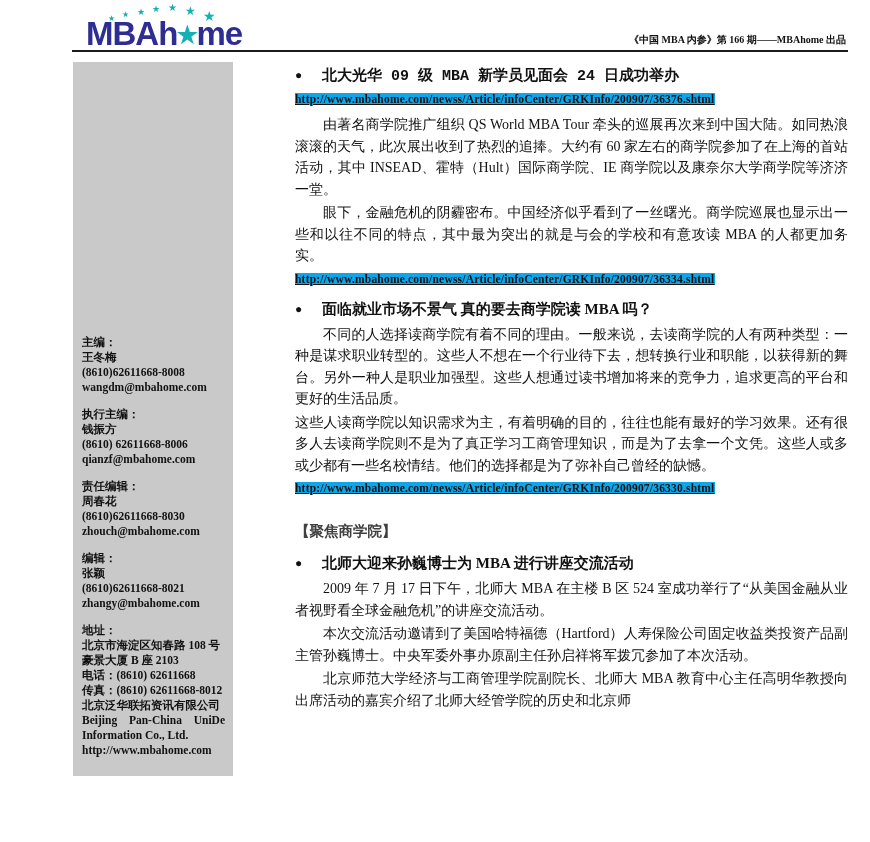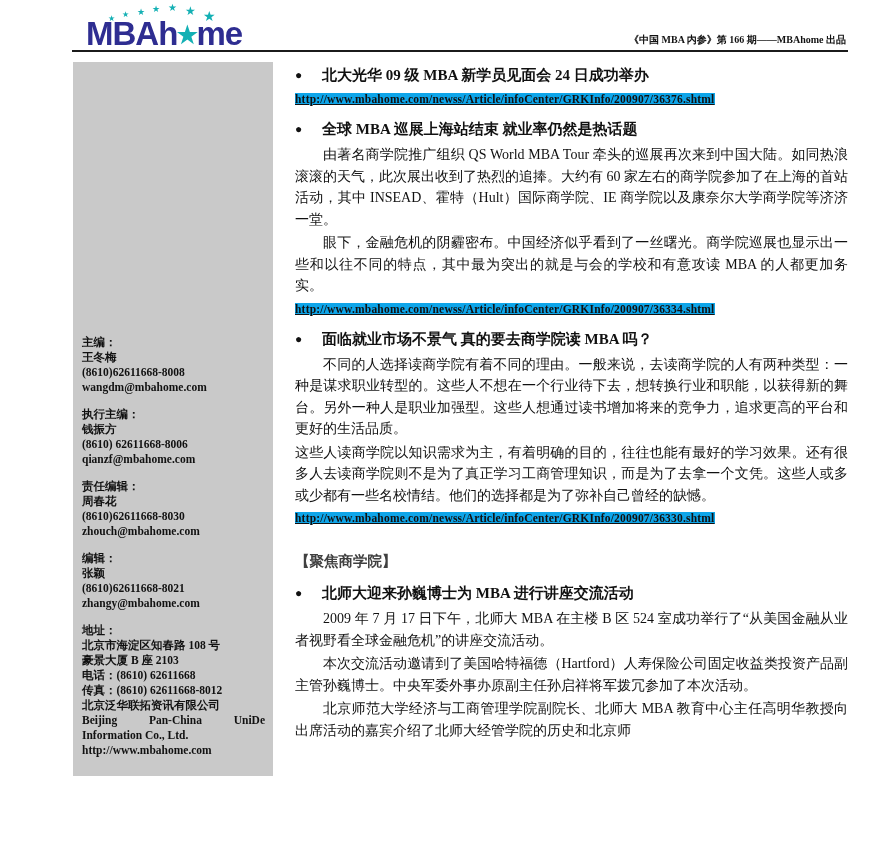--- a/index.html
+++ b/index.html
@@ -16,31 +16,31 @@
                font-weight:bold; font-size:33px; letter-spacing:-1px; color:#2e2d91; }
   .logo-text .o-star { color:#14b0b4; font-size:27px; position:relative; top:-1px; margin:0 -2px; }
   .arc-star { position:absolute; color:#14b0b4; line-height:1; }
   .s1{left:22px;top:14px;font-size:8px;}  .s2{left:36px;top:10px;font-size:8px;}
   .s3{left:51px;top:7px;font-size:9px;}   .s4{left:66px;top:4px;font-size:9px;}
   .s5{left:82px;top:2px;font-size:10px;}  .s6{left:99px;top:4px;font-size:12px;}
   .s7{left:117px;top:9px;font-size:14px;}
   .issue-title { position:absolute; right:2px; bottom:3px; font-weight:bold; font-size:10px; }
 
   
-  .sidebar { position:absolute; left:73px; top:62px; width:200px; height:714px;
+  .sidebar { position:absolute; left:73px; top:62px; width:160px; height:714px;
              background:#c9c9c9; padding:273px 2px 0 9px;
              font-weight:bold; font-size:11.5px; line-height:15px; }
   .sb-block { margin-bottom:12px; }
   .sb-line { white-space:nowrap; }
   .sb-block:last-child .sb-line:nth-child(7) { text-align:justify; text-align-last:justify; padding-right:6px; }
 
   
   .main { position:absolute; left:295px; top:60px; width:553px; }
   .heading { font-weight:bold; font-size:15px; margin:13px 0 5px; }
-  .heading:first-child { margin-top:6px; }
+  .heading:first-child { margin-top:6px;font-family:Liberation Mono, monospace; }
   .bullet { display:inline-block; width:27px; font-size:12px; vertical-align:1px; }
   .para { font-size:14px; line-height:21.5px; text-align:justify; text-indent:2em; margin:2px 0; }
   .para.flush { text-indent:0; }
   .url-line { margin:3px 0 7px; line-height:15px; }
   .url { background:#0ea5e9; text-decoration:underline; font-weight:bold; font-size:11.5px;
          letter-spacing:0.2px; cursor:pointer; }
   .marker { color:#404040; font-weight:bold; font-size:14.5px; margin:26px 0 6px; }
 </style>
 </head>
 <body>
@@ -95,21 +95,20 @@
         <div class="sb-line">北京泛华联拓资讯有限公司</div>
         <div class="sb-line">Beijing Pan-China UniDe</div>
         <div class="sb-line">Information Co., Ltd.</div>
         <div class="sb-line">http://www.mbahome.com</div>
       </div>
     </div>
 
   <div class="main">
       <div class="heading"><span class="bullet">●</span><span>北大光华 09 级 MBA 新学员见面会 24 日成功举办</span></div>
       <div class="url-line"><span class="url">http://www.mbahome.com/newss/Article/infoCenter/GRKInfo/200907/36376.shtml</span></div>
-      <div class="heading"><span class="bullet">●</span><span>全球 MBA 巡展上海站结束 就业率仍然是热话题</span></div>
       <p class="para">由著名商学院推广组织 QS World MBA Tour 牵头的巡展再次来到中国大陆。如同热浪滚滚的天气，此次展出收到了热烈的追捧。大约有 60 家左右的商学院参加了在上海的首站活动，其中 INSEAD、霍特（Hult）国际商学院、IE 商学院以及康奈尔大学商学院等济济一堂。</p>
       <p class="para">眼下，金融危机的阴霾密布。中国经济似乎看到了一丝曙光。商学院巡展也显示出一些和以往不同的特点，其中最为突出的就是与会的学校和有意攻读 MBA 的人都更加务实。</p>
       <div class="url-line"><span class="url">http://www.mbahome.com/newss/Article/infoCenter/GRKInfo/200907/36334.shtml</span></div>
       <div class="heading"><span class="bullet">●</span><span>面临就业市场不景气 真的要去商学院读 MBA 吗？</span></div>
       <p class="para">不同的人选择读商学院有着不同的理由。一般来说，去读商学院的人有两种类型：一种是谋求职业转型的。这些人不想在一个行业待下去，想转换行业和职能，以获得新的舞台。另外一种人是职业加强型。这些人想通过读书增加将来的竞争力，追求更高的平台和更好的生活品质。</p>
       <p class="para flush">这些人读商学院以知识需求为主，有着明确的目的，往往也能有最好的学习效果。还有很多人去读商学院则不是为了真正学习工商管理知识，而是为了去拿一个文凭。这些人或多或少都有一些名校情结。他们的选择都是为了弥补自己曾经的缺憾。</p>
       <div class="url-line"><span class="url">http://www.mbahome.com/newss/Article/infoCenter/GRKInfo/200907/36330.shtml</span></div>
       <div class="marker">【聚焦商学院】</div>
       <div class="heading"><span class="bullet">●</span><span>北师大迎来孙巍博士为 MBA 进行讲座交流活动</span></div>
       <p class="para">2009 年 7 月 17 日下午，北师大 MBA 在主楼 B 区 524 室成功举行了“从美国金融从业者视野看全球金融危机”的讲座交流活动。</p>

